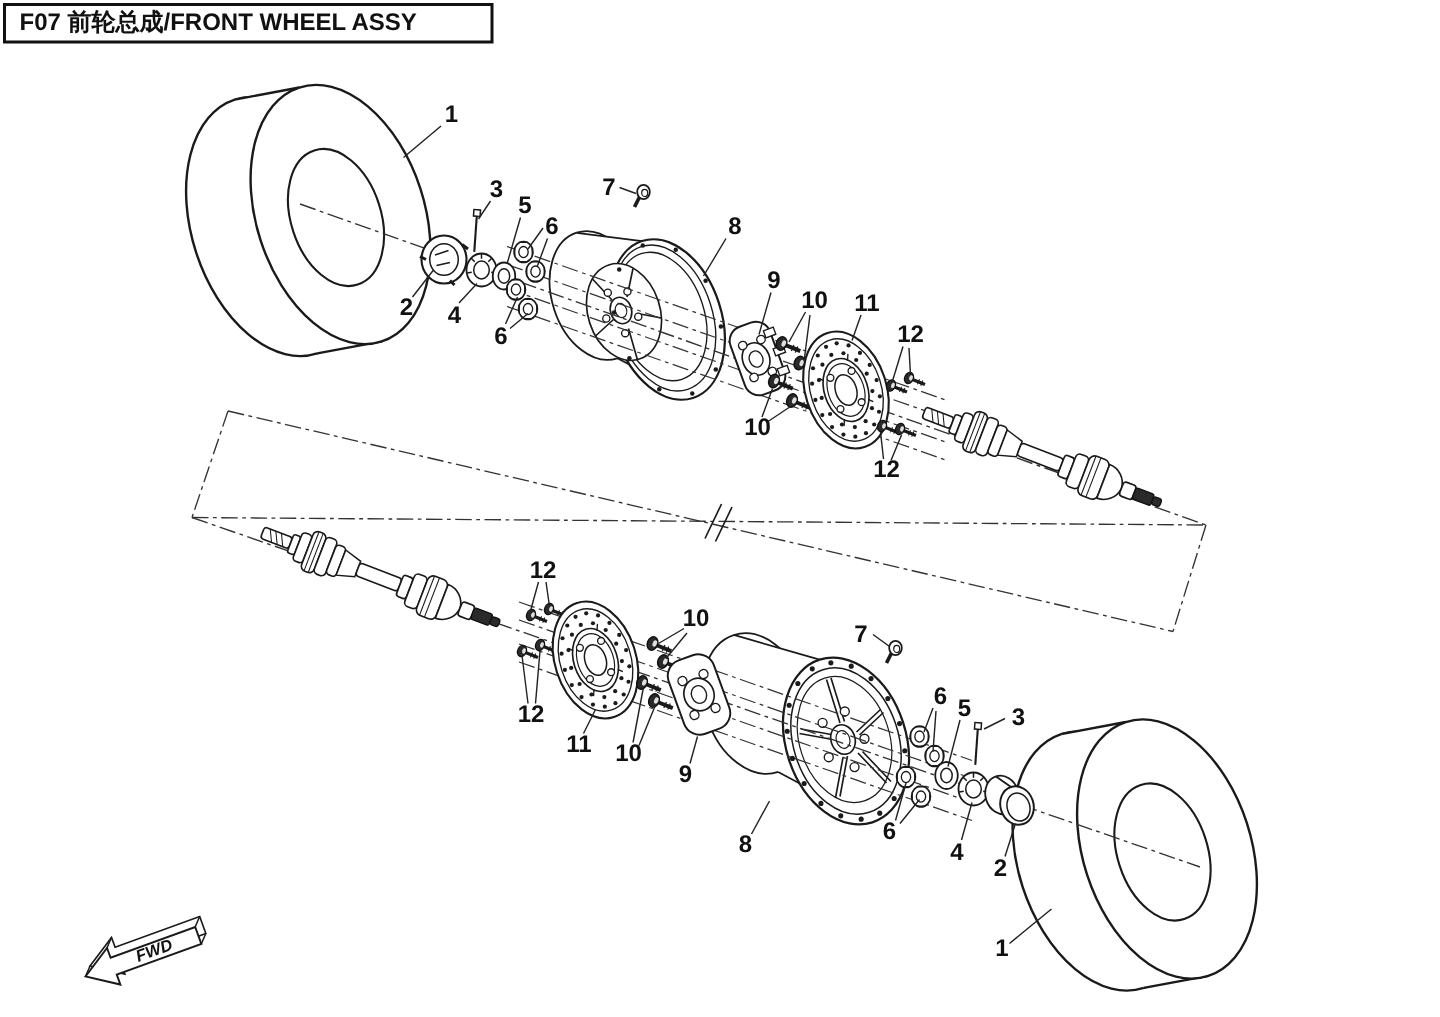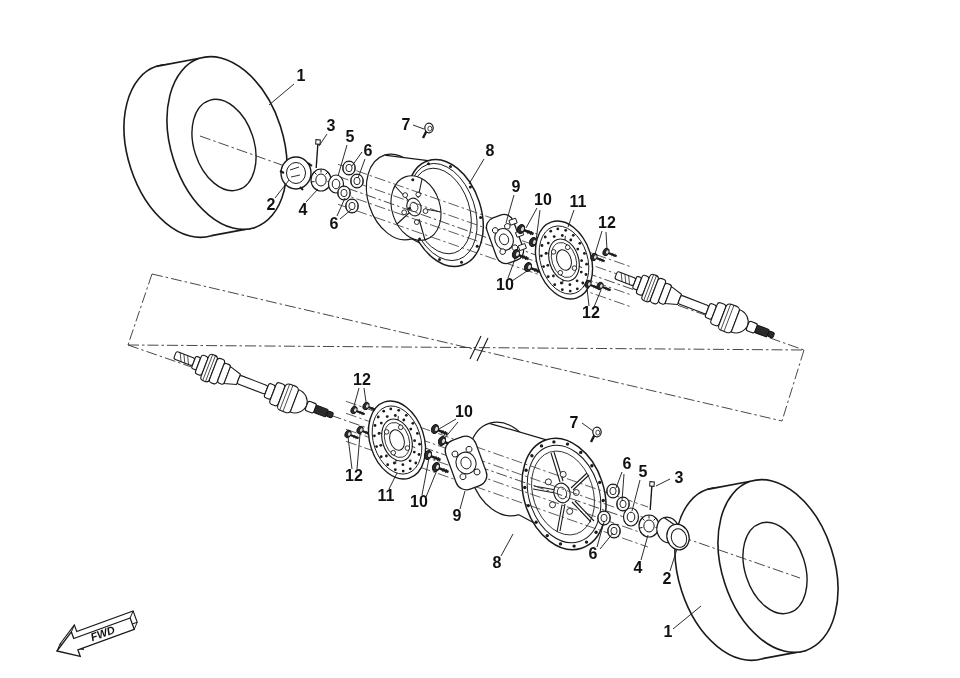--- a/index.html
+++ b/index.html
@@ -440,14 +440,15 @@
         <text x="679" y="483" class="callout">3</text>
         <line x1="641" y1="560" x2="648" y2="535" class="leader"></line>
         <text x="638" y="573" class="callout">4</text>
         <line x1="670" y1="571" x2="677" y2="549" class="leader"></line>
         <text x="667" y="584" class="callout">2</text>
         <line x1="673" y1="629" x2="701" y2="606" class="leader"></line>
         <text x="668" y="637" class="callout">1</text>
       </g>
 </svg>
 
+<div id="titlebox">F07 前轮总成/FRONT WHEEL ASSY</div>
 
 </div>
 
 </body></html>

